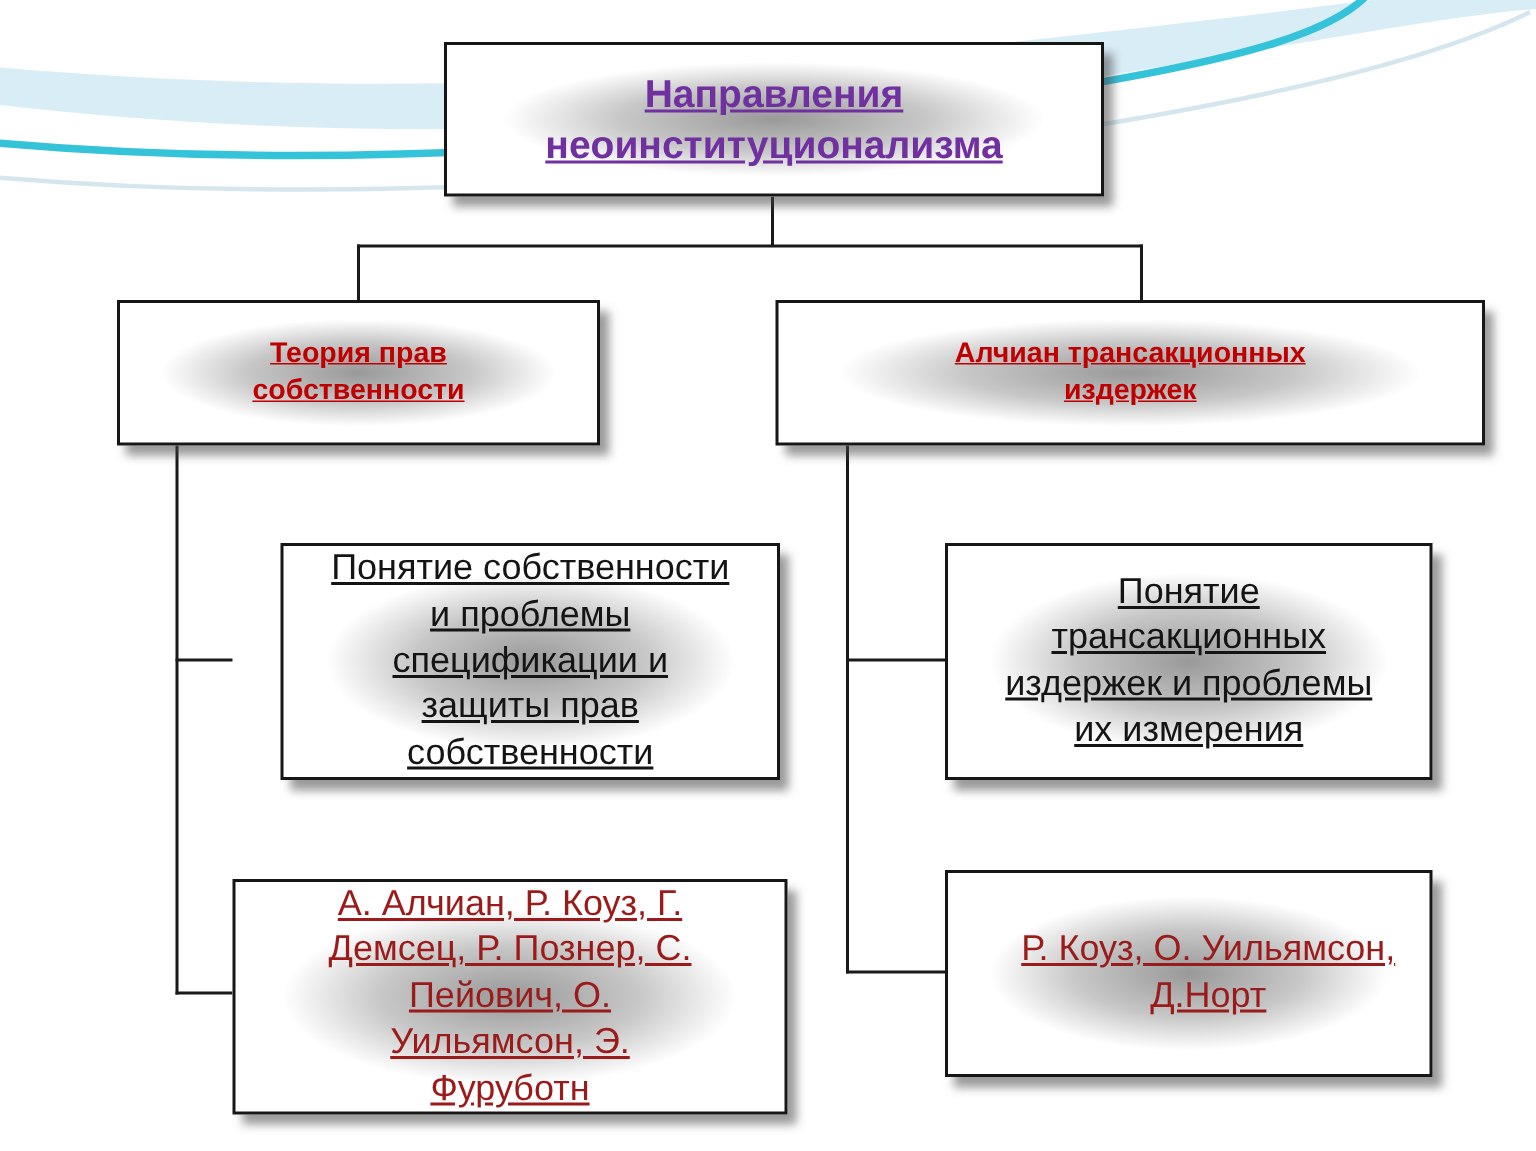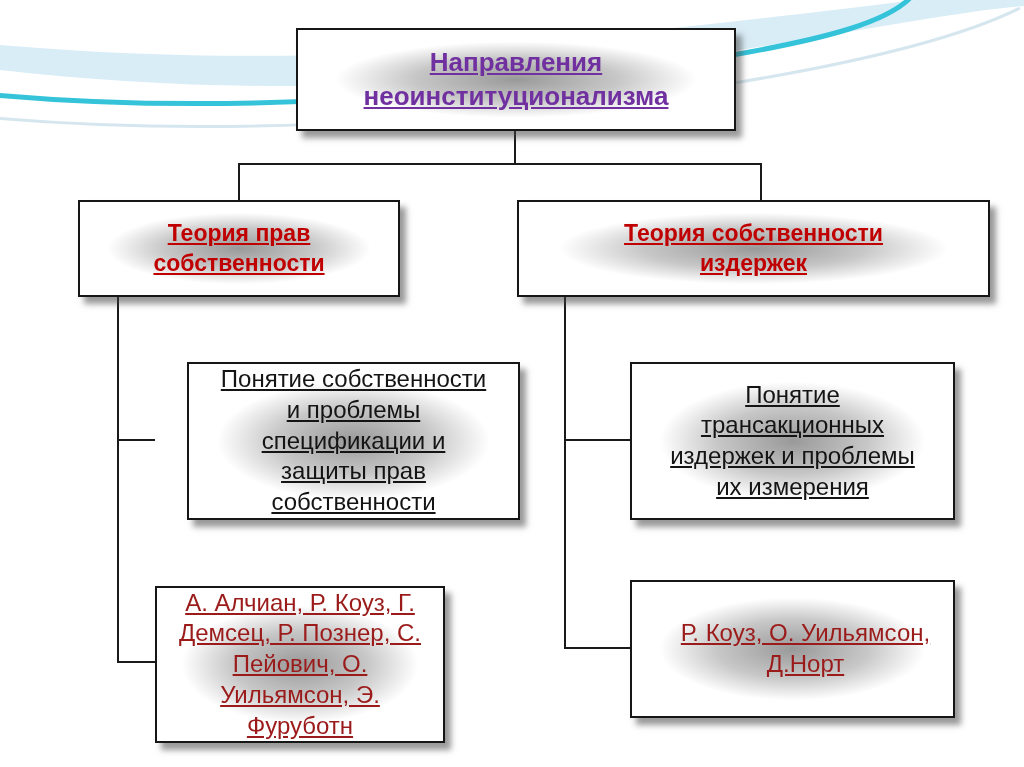--- a/index.html
+++ b/index.html
@@ -17,21 +17,21 @@
     border:2px solid #161616;
     background-color:#ffffff;
     background-image:radial-gradient(ellipse 56% 52% at 50% 50%,
         rgba(0,0,0,0.40) 0%, rgba(0,0,0,0.22) 42%, rgba(0,0,0,0) 74%);
     box-shadow:6px 7px 6px rgba(70,70,70,0.55);
     display:flex;align-items:center;justify-content:center;
     text-align:center;
   }
   .txt{white-space:pre-line;line-height:1.28;padding:2px 6px;text-decoration:underline;}
   .root-box .txt{color:#7030a0;font-weight:bold;font-size:26px;}
-  .header-box .txt{color:#c00000;font-weight:bold;font-size:23px;}
+  .header-box .txt{color:#c00000;font-weight:bold;font-size:19px;}
   .concept-box .txt{color:#141414;font-size:24px;}
   .authors-box .txt{color:#9b1b1b;font-size:24px;}
   .vline,.hline{position:absolute;background:#1a1a1a;}
   .vline{width:2px;}
   .hline{height:2px;}
 </style>
 </head>
 <body>
 
 <div class="slide">
@@ -60,33 +60,33 @@
     <span class="txt">Направления
 неоинституционализма</span>
   </div>
 
   <div class="box header-box" style="left:78px;top:200px;width:322px;height:97px;">
     <span class="txt">Теория прав
 собственности</span>
   </div>
 
   <div class="box header-box" style="left:517px;top:200px;width:473px;height:97px;">
-    <span class="txt">Теория собственности
+    <span class="txt">Алчиан трансакционных
 издержек</span>
   </div>
 
   <div class="box concept-box" style="left:155px;top:362px;width:333px;height:158px;margin-left:32px;">
     <span class="txt">Понятие собственности
 и проблемы
 спецификации и
 защиты прав
 собственности</span>
   </div>
 
-  <div class="box authors-box" style="left:155px;top:586px;width:290px;height:157px;">
+  <div class="box authors-box" style="left:155px;top:586px;width:370px;height:157px;">
     <span class="txt">А. Алчиан, Р. Коуз, Г.
 Демсец, Р. Познер, С.
 Пейович, О.
 Уильямсон, Э.
 Фуруботн</span>
   </div>
 
   <div class="box concept-box" style="left:630px;top:362px;width:325px;height:158px;">
     <span class="txt">Понятие
 трансакционных

